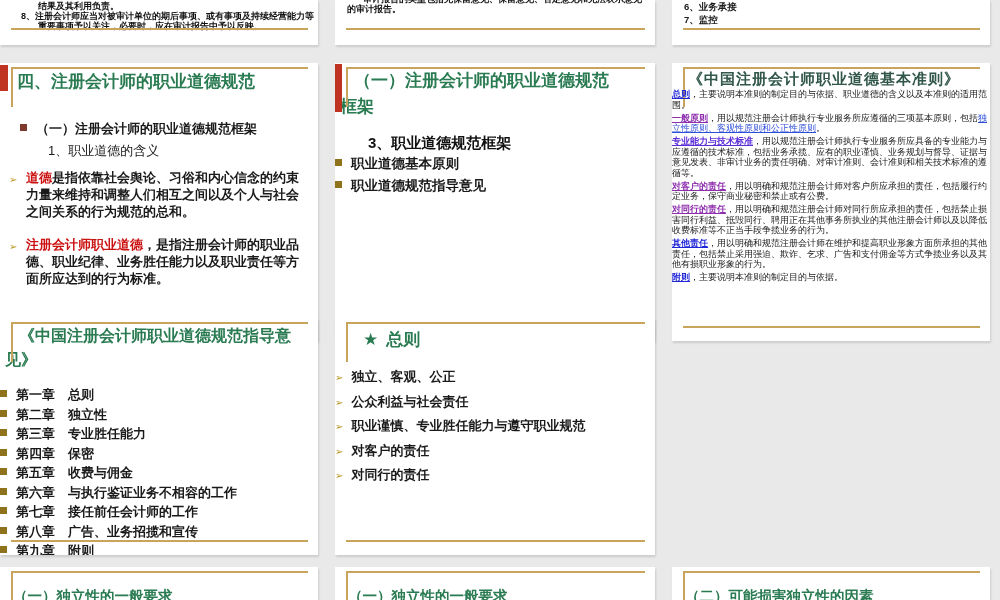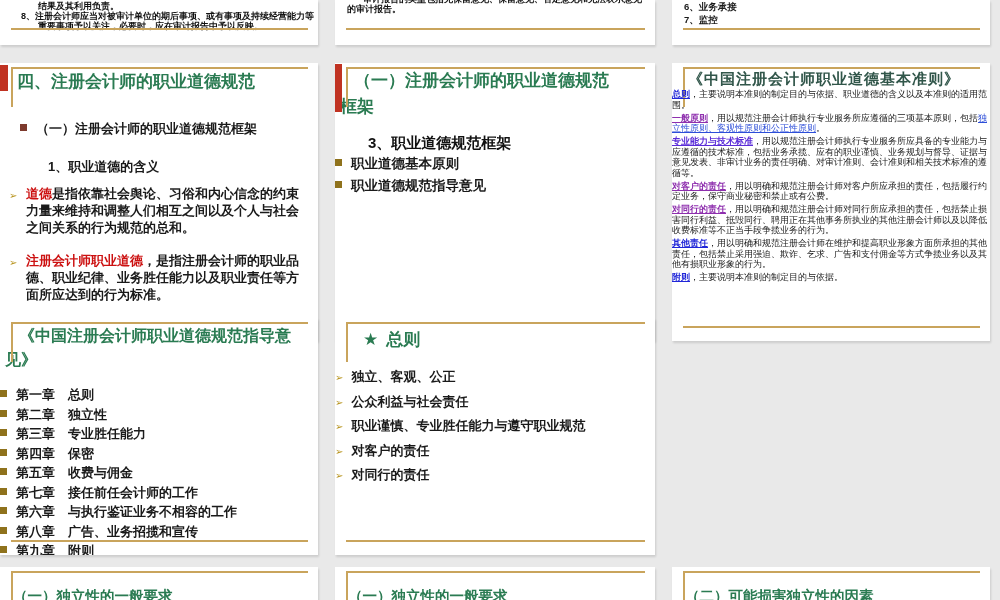--- a/index.html
+++ b/index.html
@@ -28,21 +28,21 @@
   .a-cont{padding-left:30px;}
   .a-item{padding-left:30px;text-indent:-17px;}
   
   .b1{position:absolute;top:-6px;left:8px;right:6px;padding-left:20px;white-space:nowrap;overflow:hidden;}
   .b2{position:absolute;top:4px;left:8px;padding-left:4px;}
   
   .c-wrap{position:absolute;top:1px;left:12px;font-size:9.5px;font-weight:bold;line-height:12.5px;}
   
   .d-title{margin:6px 10px 0 17px;font-size:17px;line-height:26px;}
   .d-frame{margin-top:25px;padding-left:20px;font-size:13px;font-weight:bold;}
-  .d-sub{margin-top:20px;padding-left:48px;font-size:13px;font-weight:bold;}
+  .d-sub{margin-top:4px;padding-left:48px;font-size:13px;font-weight:normal;}
   .para{position:relative;margin-top:9px;padding:0 8px 0 26px;font-size:13px;font-weight:bold;line-height:17px;}
   .para .chv{position:absolute;left:9px;top:2px;}
   .para.p2{margin-top:16px;}
   .red-lead{color:#cc1111;}
   
   .e-title{margin-top:5px;padding:0 34px 0 5px;text-indent:14px;font-size:17px;line-height:26px;}
   .e-sub{margin-top:12px;padding-left:33px;font-size:15px;font-weight:bold;color:#111;}
   ul.plain{list-style:none;margin:0;padding:0;}
   .e-list{margin-top:10px;padding-left:14px;}
   .e-list li{font-size:13.5px;font-weight:bold;line-height:22px;}
@@ -180,23 +180,23 @@
         <li><span class="sq"></span><span>第一章　总则</span></li>
 
         <li><span class="sq"></span><span>第二章　独立性</span></li>
 
         <li><span class="sq"></span><span>第三章　专业胜任能力</span></li>
 
         <li><span class="sq"></span><span>第四章　保密</span></li>
 
         <li><span class="sq"></span><span>第五章　收费与佣金</span></li>
 
+        <li><span class="sq"></span><span>第六章　与执行鉴证业务不相容的工作</span></li>
+
         <li><span class="sq"></span><span>第七章　接任前任会计师的工作</span></li>
-
-        <li><span class="sq"></span><span>第六章　与执行鉴证业务不相容的工作</span></li>
 
         <li><span class="sq"></span><span>第八章　广告、业务招揽和宣传</span></li>
 
         <li><span class="sq"></span><span>第九章　附则</span></li>
       </ul>
     <div class="bk-bottom"></div>
   </section>
 
   <section class="card c2 r2">
     <div class="bk-top"></div>

